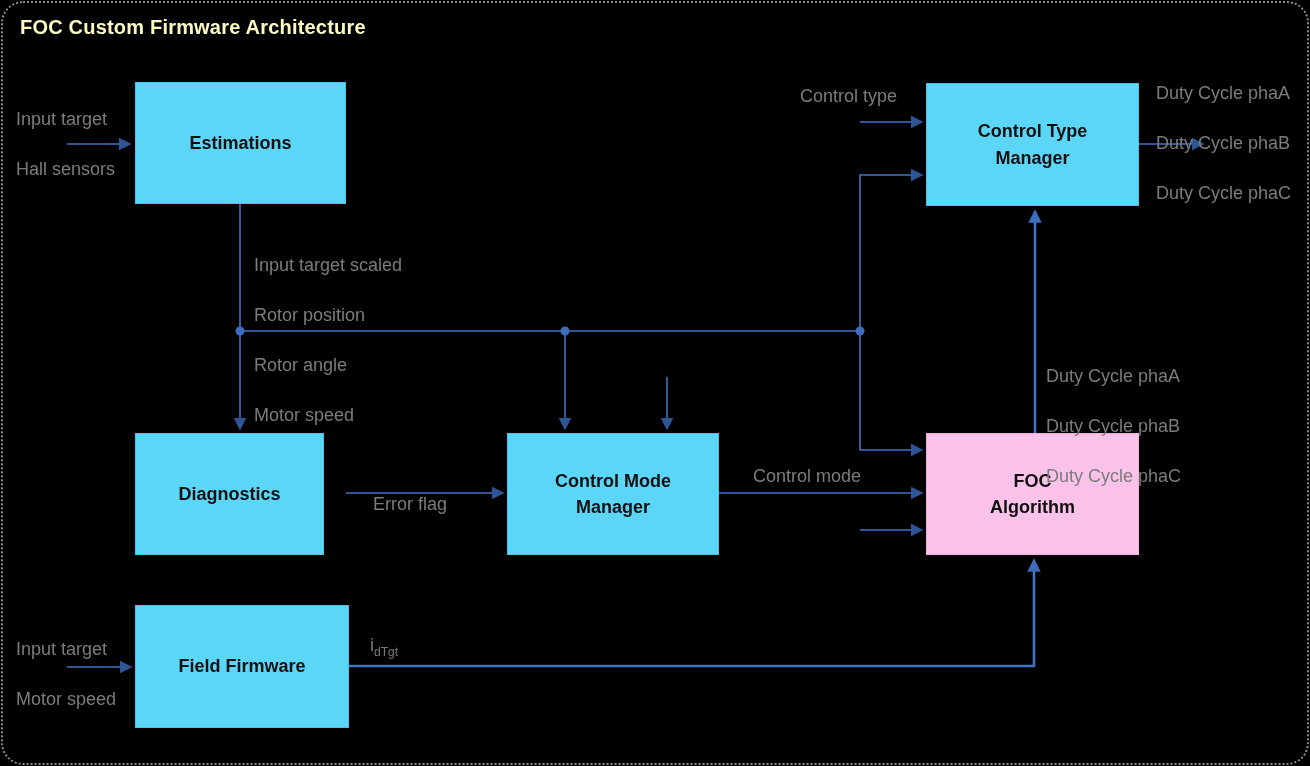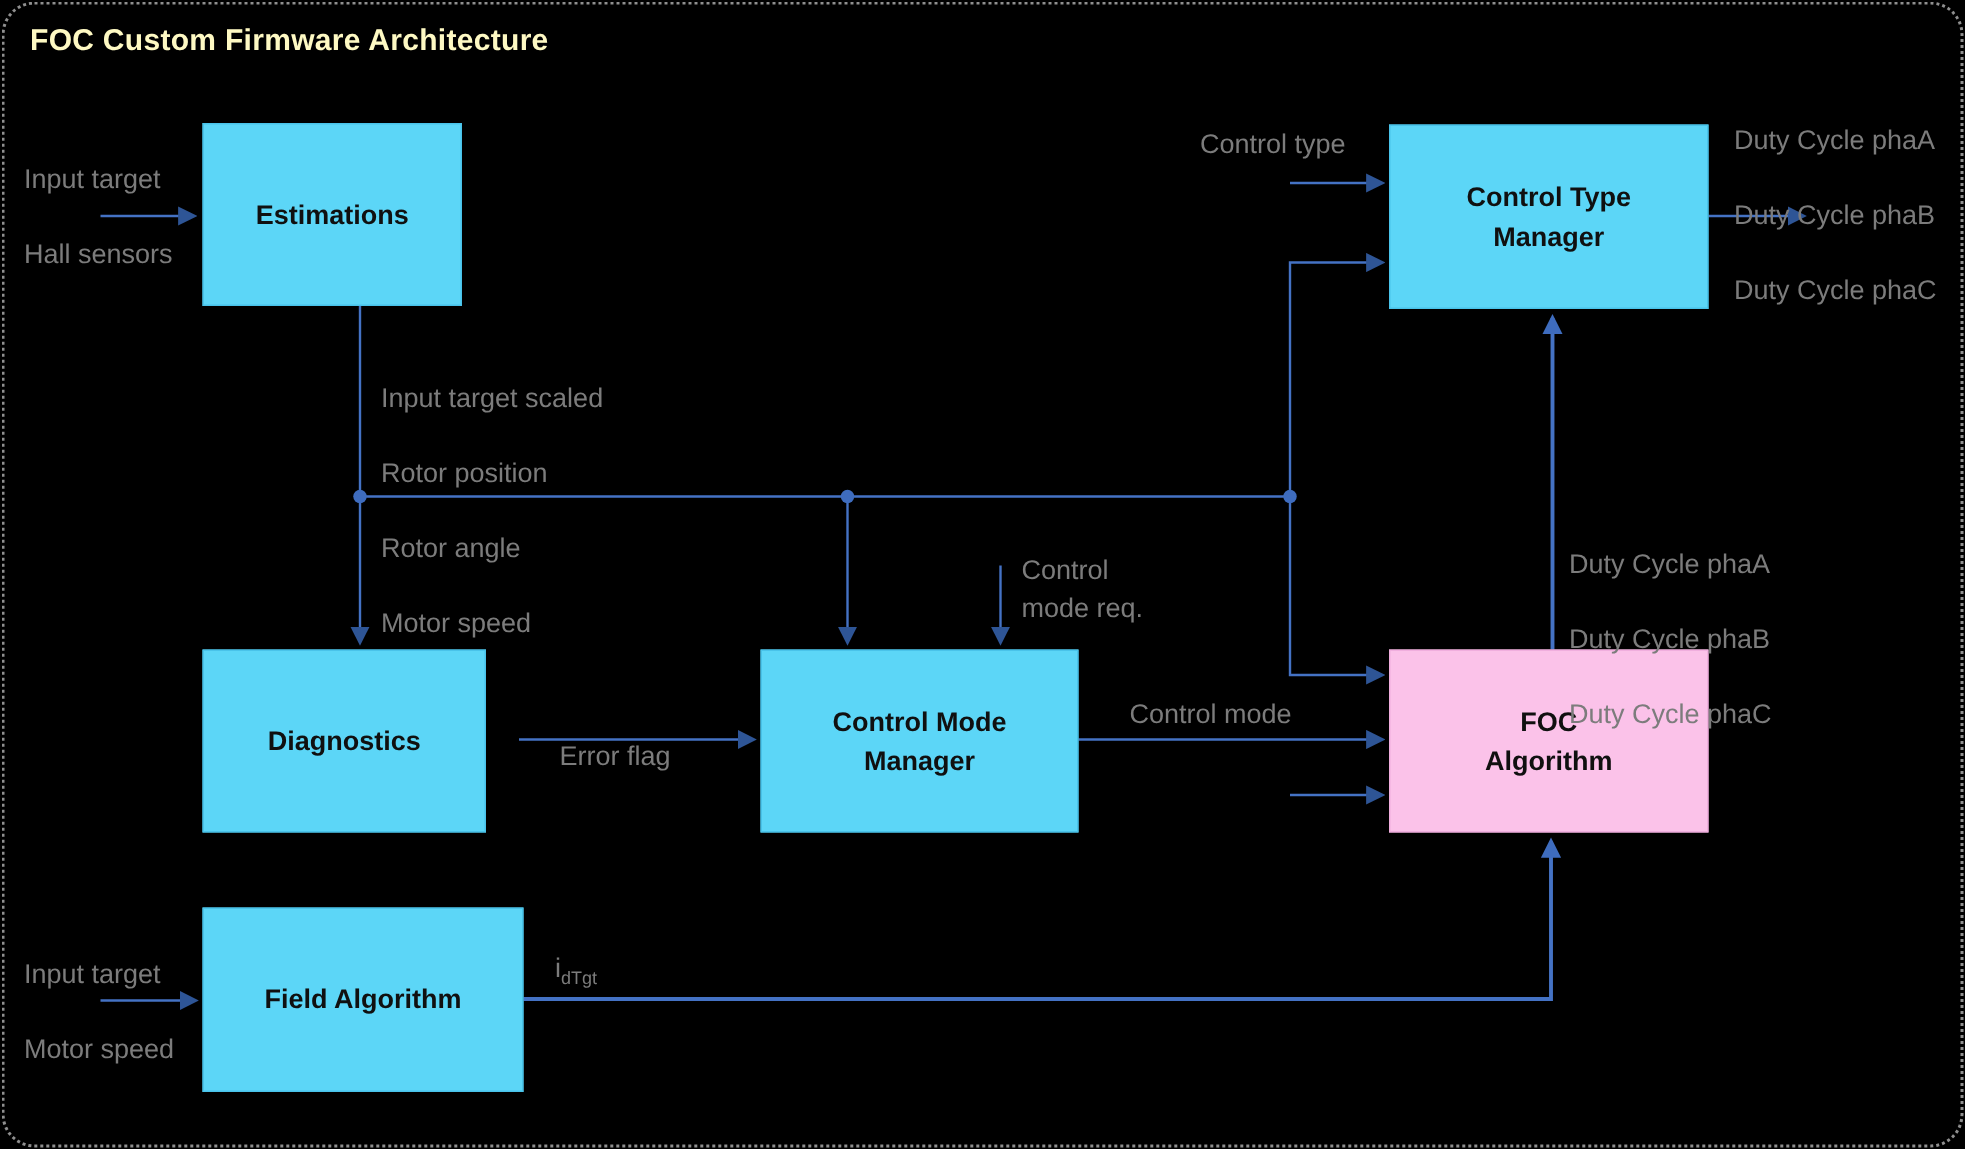--- a/index.html
+++ b/index.html
@@ -116,29 +116,29 @@
     <path class="thin" d="M67,667 L130,667" marker-end="url(#ah)"></path>
 
     <path class="thick" d="M349,666 L1034,666 L1034,561" marker-end="url(#ah2)"></path>
     <path class="thick" d="M1035,433 L1035,212" marker-end="url(#ah2)"></path>
 
     <circle cx="240" cy="331" r="4.5" fill="#3e6cbe"></circle>
     <circle cx="565" cy="331" r="4.5" fill="#3e6cbe"></circle>
     <circle cx="860" cy="331" r="4.5" fill="#3e6cbe"></circle>
   </svg>
 
-  <div class="block" style="left:135px; top:82px;  width:173px; height:122px;">Estimations</div>
+  <div class="block" style="left:135px; top:82px;  width:211px; height:122px;">Estimations</div>
   <div class="block" style="left:926px; top:83px;  width:213px; height:123px;">Control Type
 Manager</div>
   <div class="block" style="left:135px; top:433px; width:189px; height:122px;">Diagnostics</div>
   <div class="block" style="left:507px; top:433px; width:212px; height:122px;">Control Mode
 Manager</div>
   <div class="block pink" style="left:926px; top:433px; width:213px; height:122px;">FOC
 Algorithm</div>
-  <div class="block" style="left:135px; top:605px; width:214px; height:123px;">Field Algorithm</div>
+  <div class="block" style="left:135px; top:605px; width:214px; height:123px;">Field Firmware</div>
 
   <div class="lbl" style="left:16px; top:82px;">
     <span>Input target</span>
     <span>Hall sensors</span>
   </div>
 
   <div class="lbl" style="left:254px; top:228px;">
     <span>Input target scaled</span>
     <span>Rotor position</span>
     <span>Rotor angle</span>
@@ -146,22 +146,20 @@
   </div>
 
   <div class="lbl" style="left:800px; top:84px;">Control type</div>
 
   <div class="lbl" style="left:1156px; top:56px;">
     <span>Duty Cycle phaA</span>
     <span>Duty Cycle phaB</span>
     <span>Duty Cycle phaC</span>
   </div>
 
-  <div class="lbl" style="left:681px; top:368px;">Control
-mode req.</div>
 
   <div class="lbl" style="left:373px; top:468px;margin-top:24px;">Error flag</div>
 
   <div class="lbl" style="left:753px; top:464px;">Control mode</div>
 
   <div class="lbl" style="left:1046px; top:339px;">
     <span>Duty Cycle phaA</span>
     <span>Duty Cycle phaB</span>
     <span>Duty Cycle phaC</span>
   </div>

